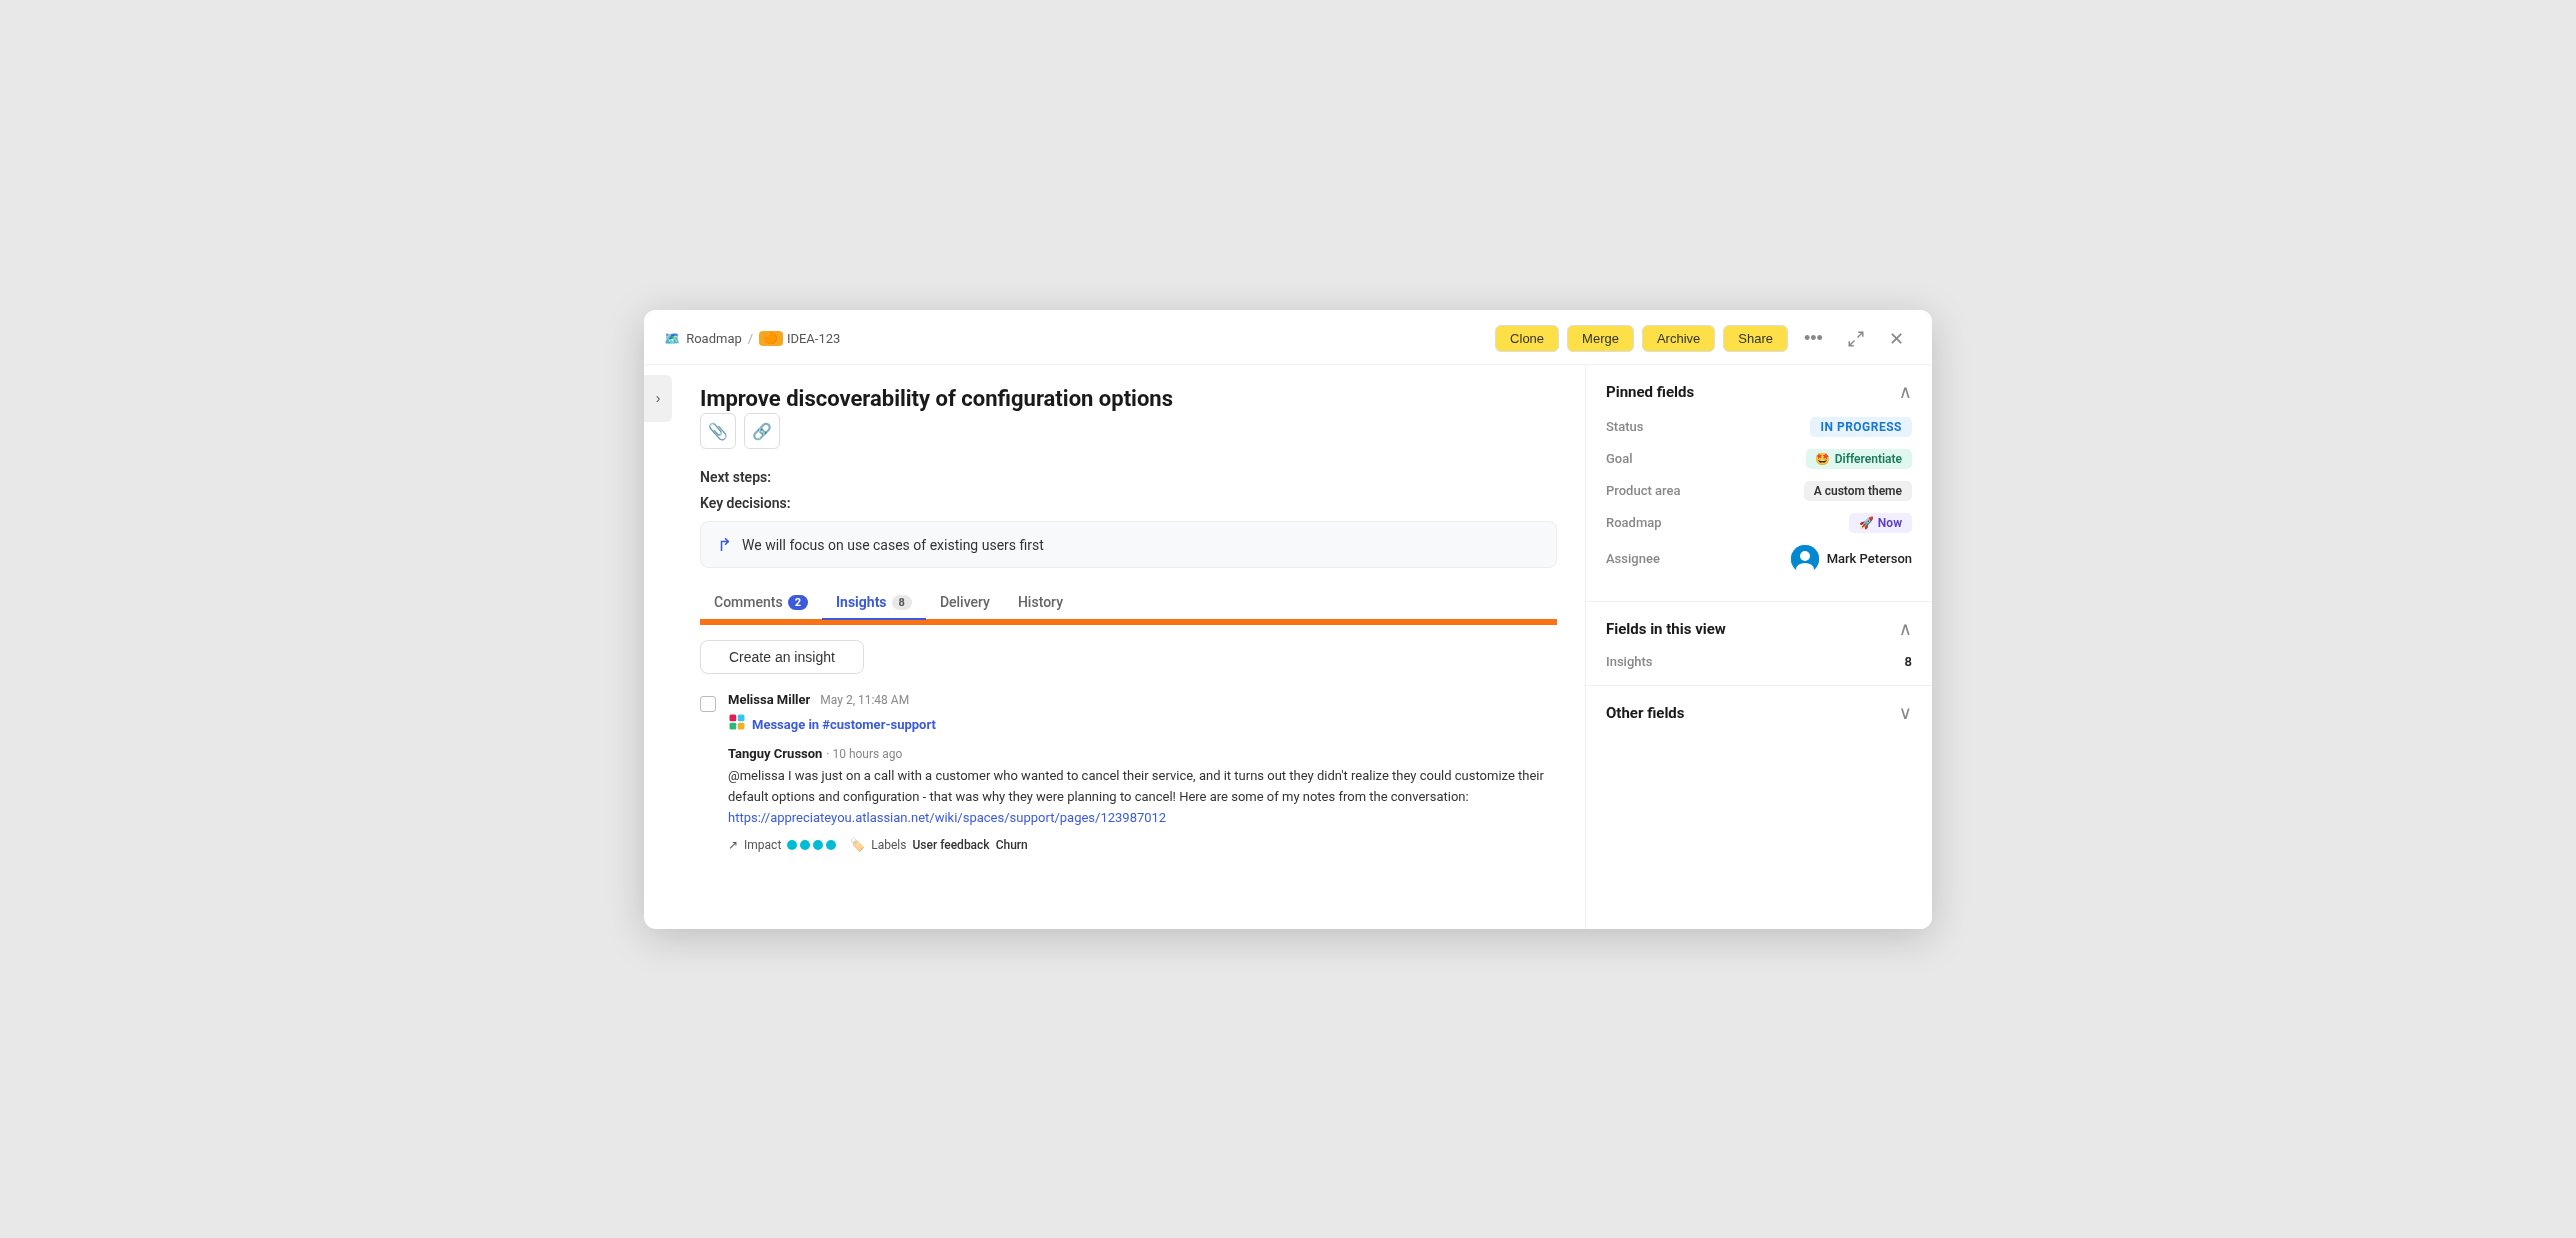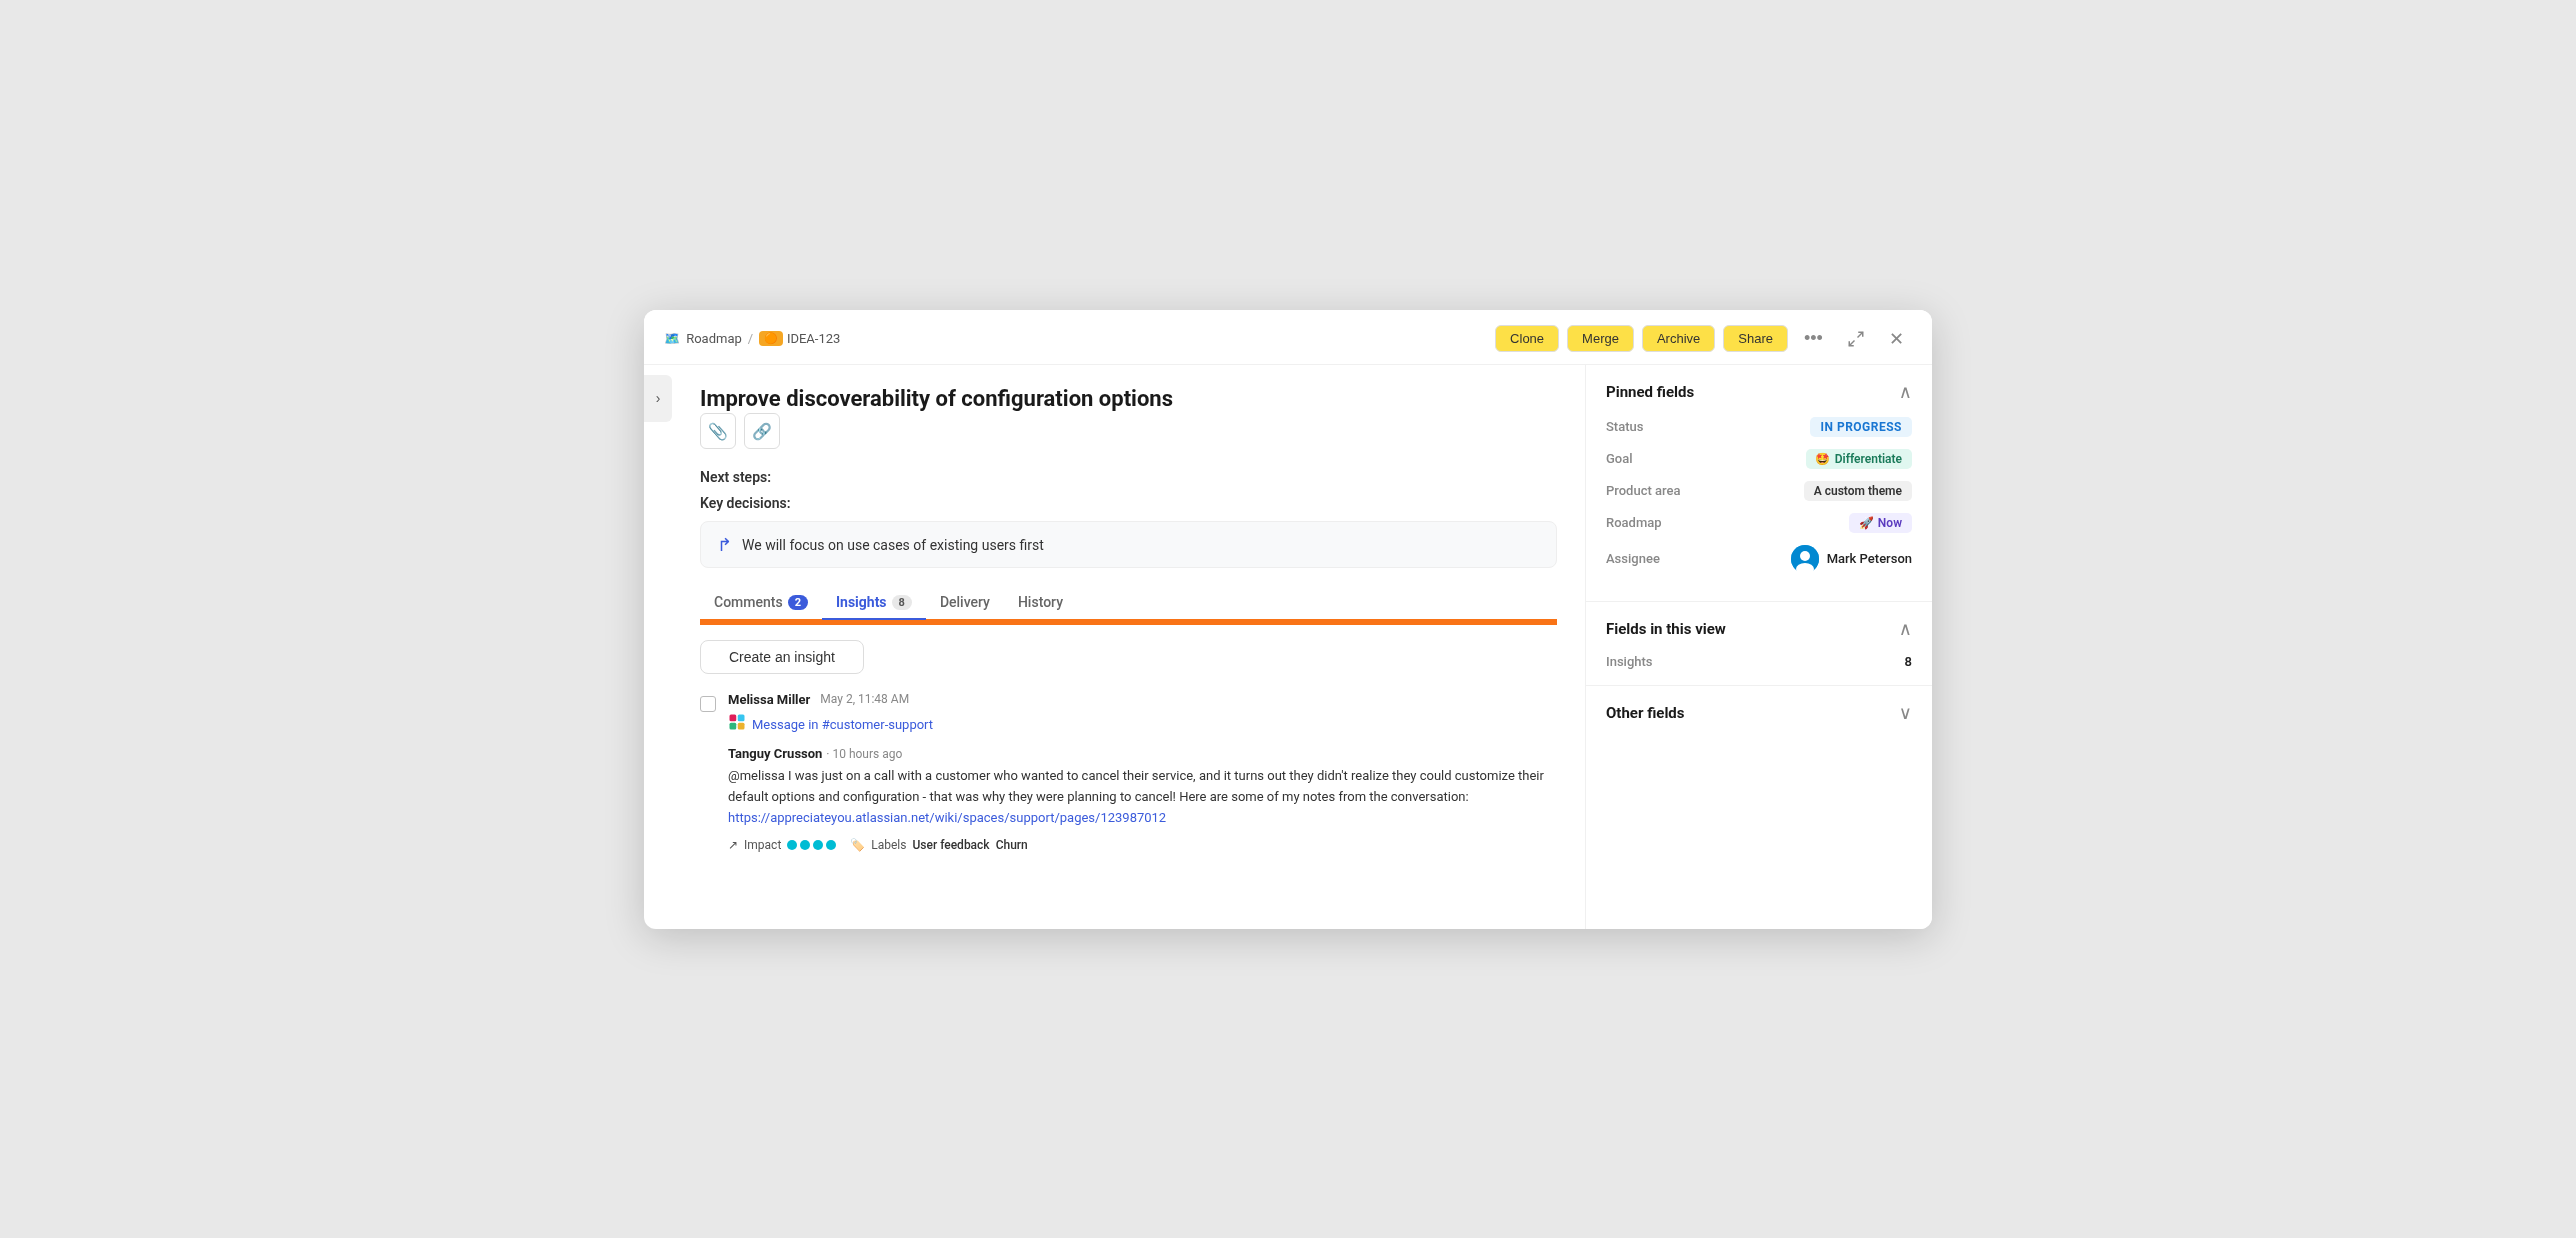--- a/index.html
+++ b/index.html
@@ -238,21 +238,21 @@
       border-radius: 3px;
       flex-shrink: 0;
       margin-top: 4px;
       cursor: pointer;
     }
     .insight-body {
       flex: 1;
     }
     .insight-meta {
       display: flex;
-      align-items: flex-start;
+      align-items: center;
       gap: 10px;
       margin-bottom: 6px;
     }
     .insight-author {
       font-size: 13px;
       font-weight: 700;
       color: #222;
     }
     .insight-time {
       font-size: 12px;
@@ -263,21 +263,21 @@
       align-items: center;
       gap: 6px;
       margin-bottom: 8px;
     }
     .slack-icon {
       font-size: 16px;
     }
     .insight-link {
       color: #3b5bdb;
       font-size: 13px;
-      font-weight: 400;
+      font-weight: 700;
       text-decoration: none;
     }
     .comment-author {
       font-size: 13px;
       font-weight: 700;
       color: #222;
     }
     .comment-time {
       font-size: 12px;
       color: #888;

